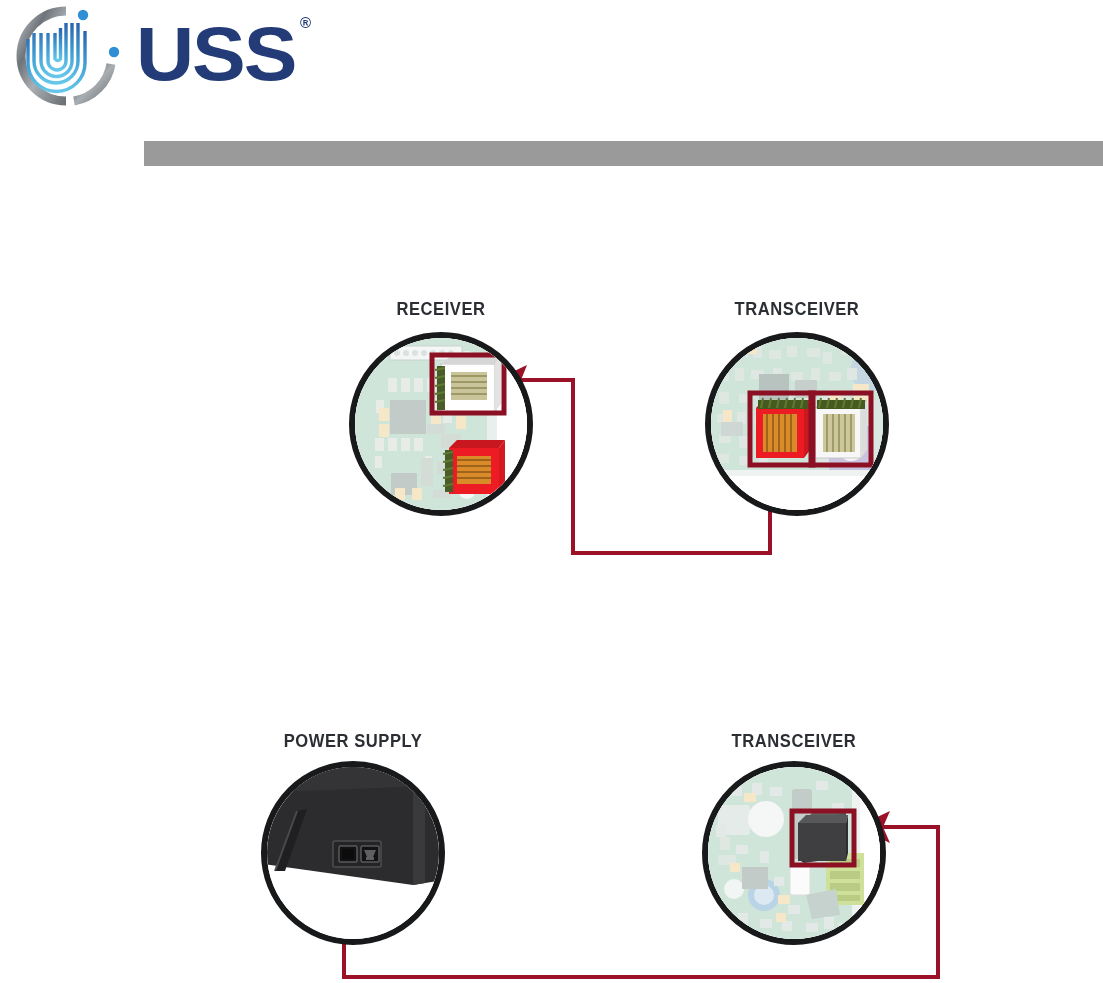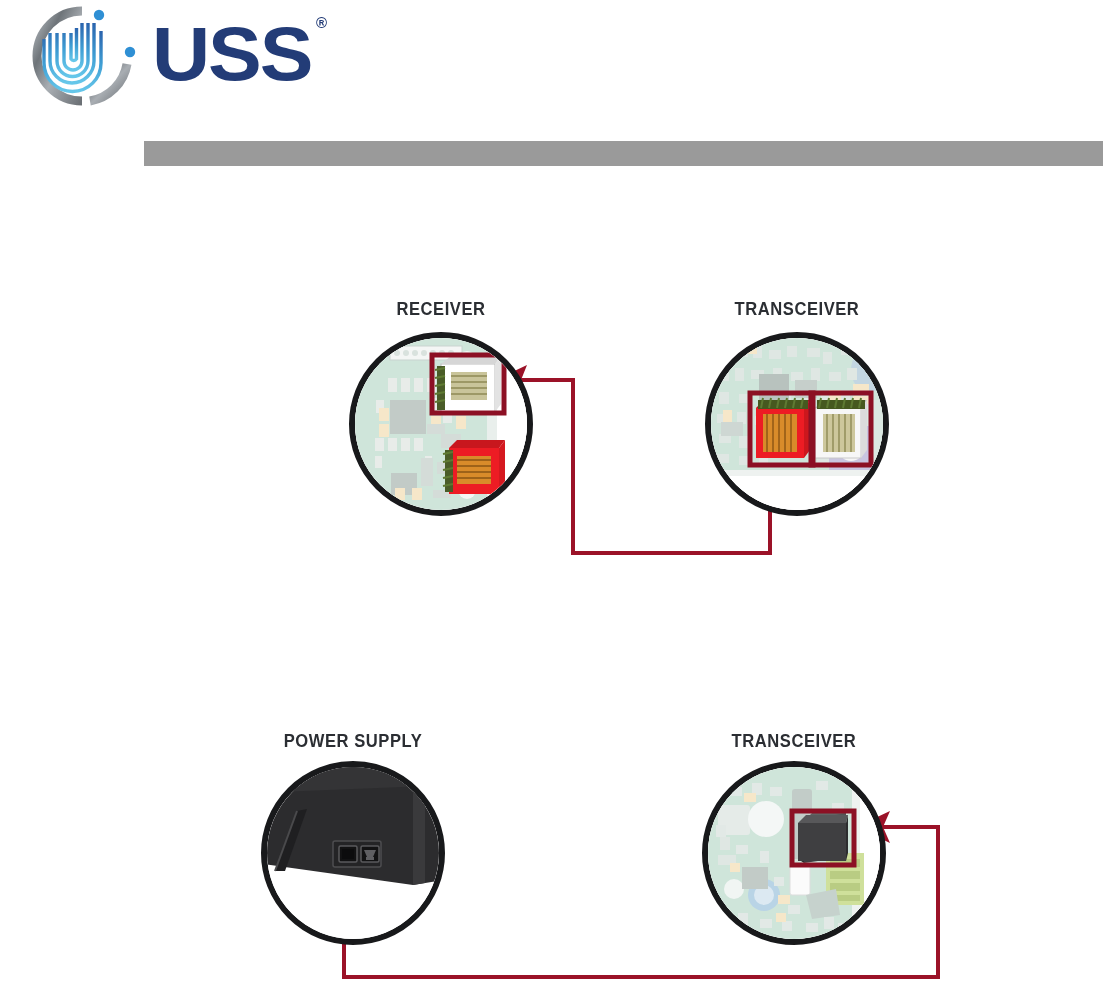--- a/index.html
+++ b/index.html
@@ -12,21 +12,21 @@
     height: 983px;
     position: relative;
     overflow: hidden;
     font-family: "Liberation Sans", sans-serif;
     -webkit-font-smoothing: antialiased;
   }
 
   
   #brand-header {
     position: absolute;
-    left: 16px; top: 0;
+    left: 0; top: 0;
     width: 350px; height: 108px;
   }
   #brand-mark {
     position: absolute;
     left: 4px; top: 6px;
     width: 124px; height: 100px;
   }
   #brand-wordmark {
     position: absolute;
     left: 136px; top: 12px;

